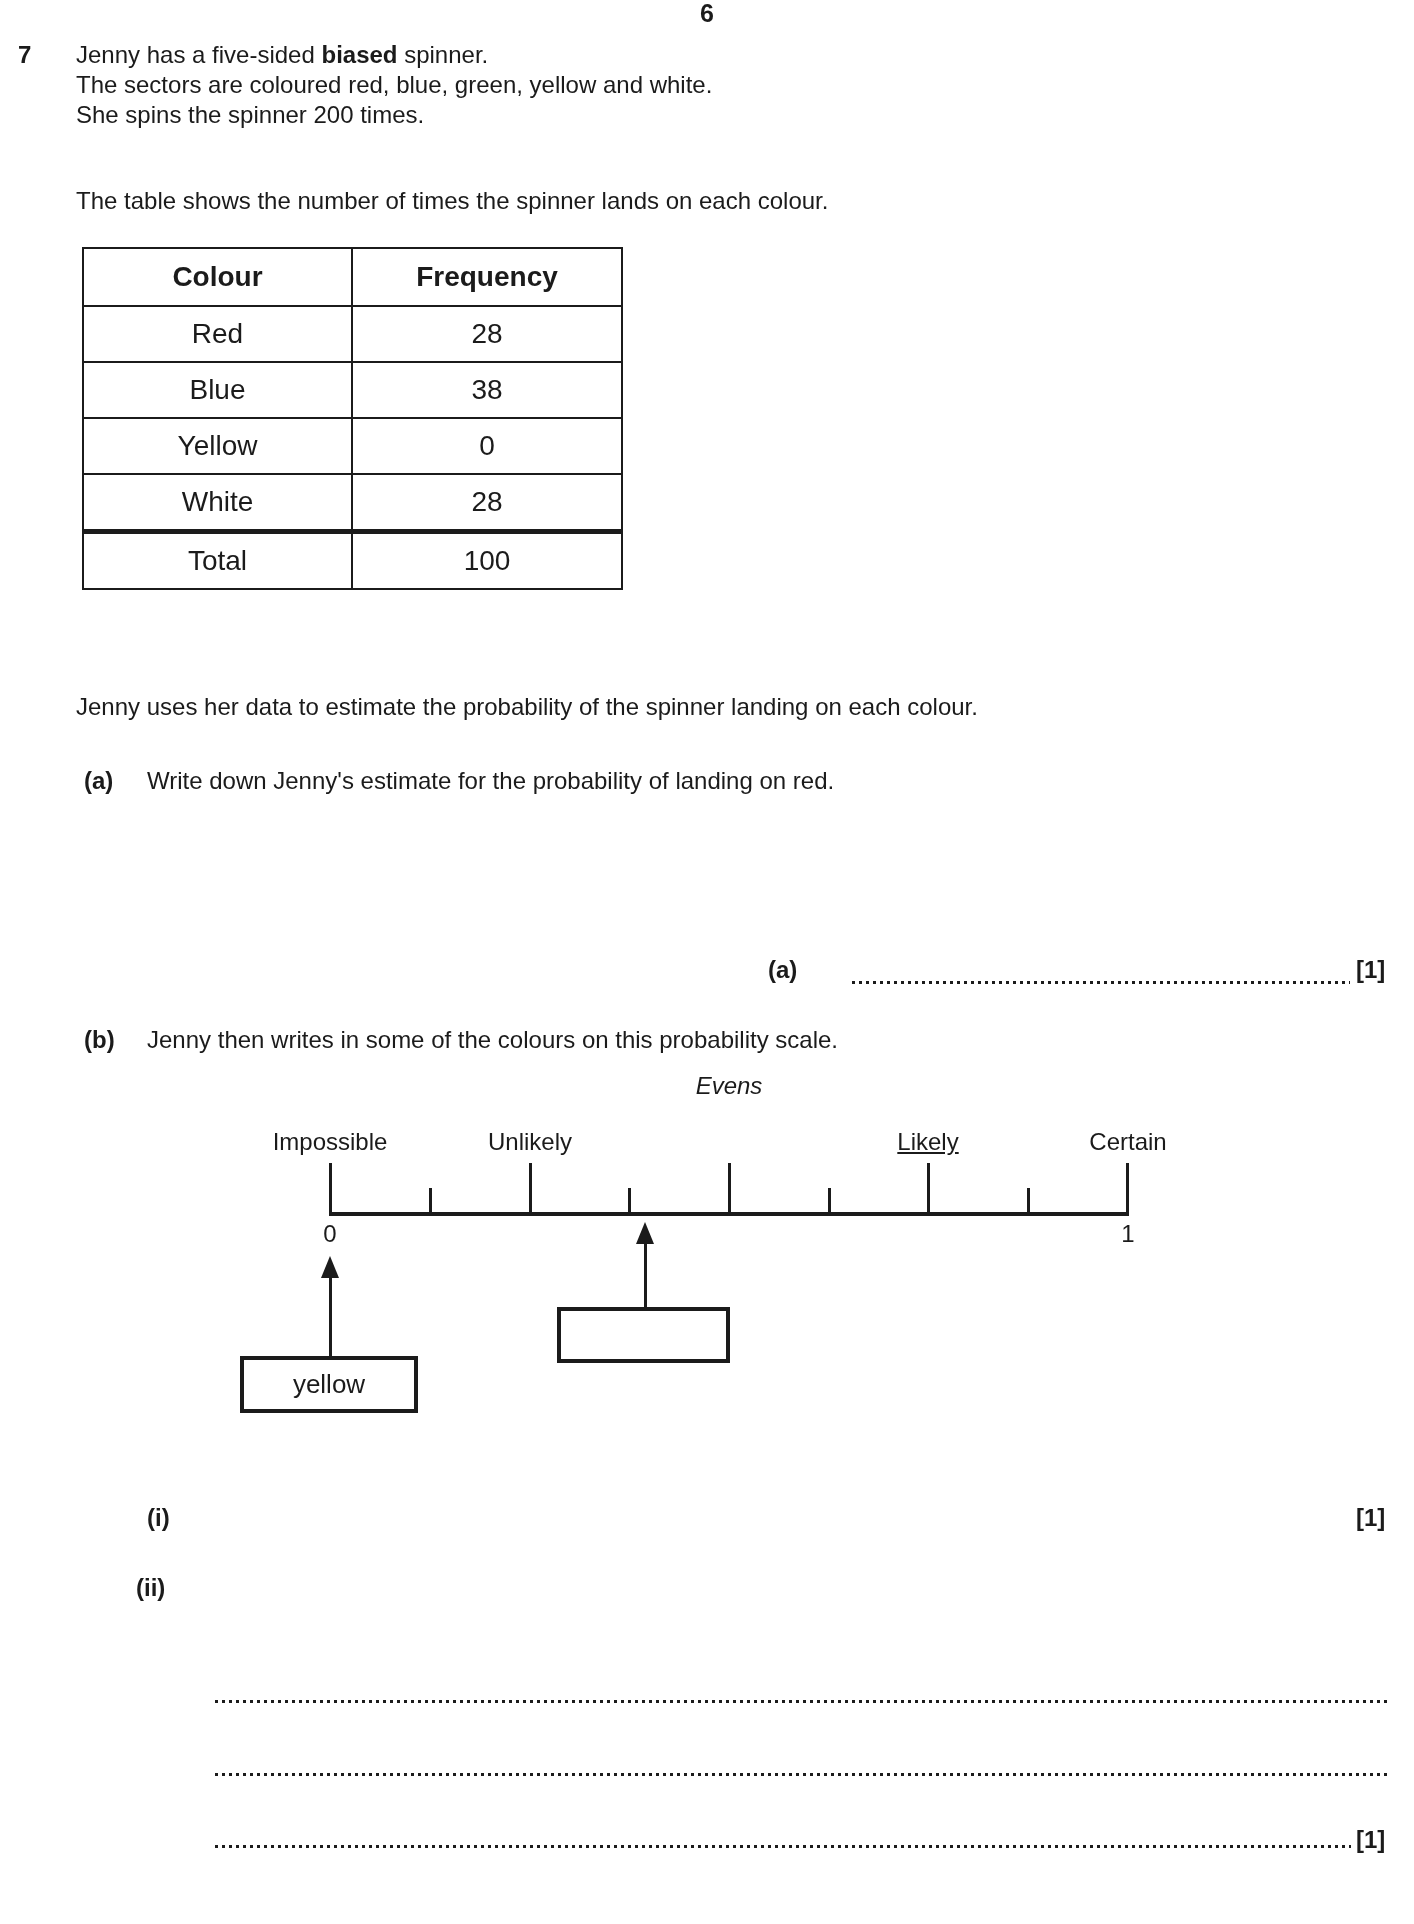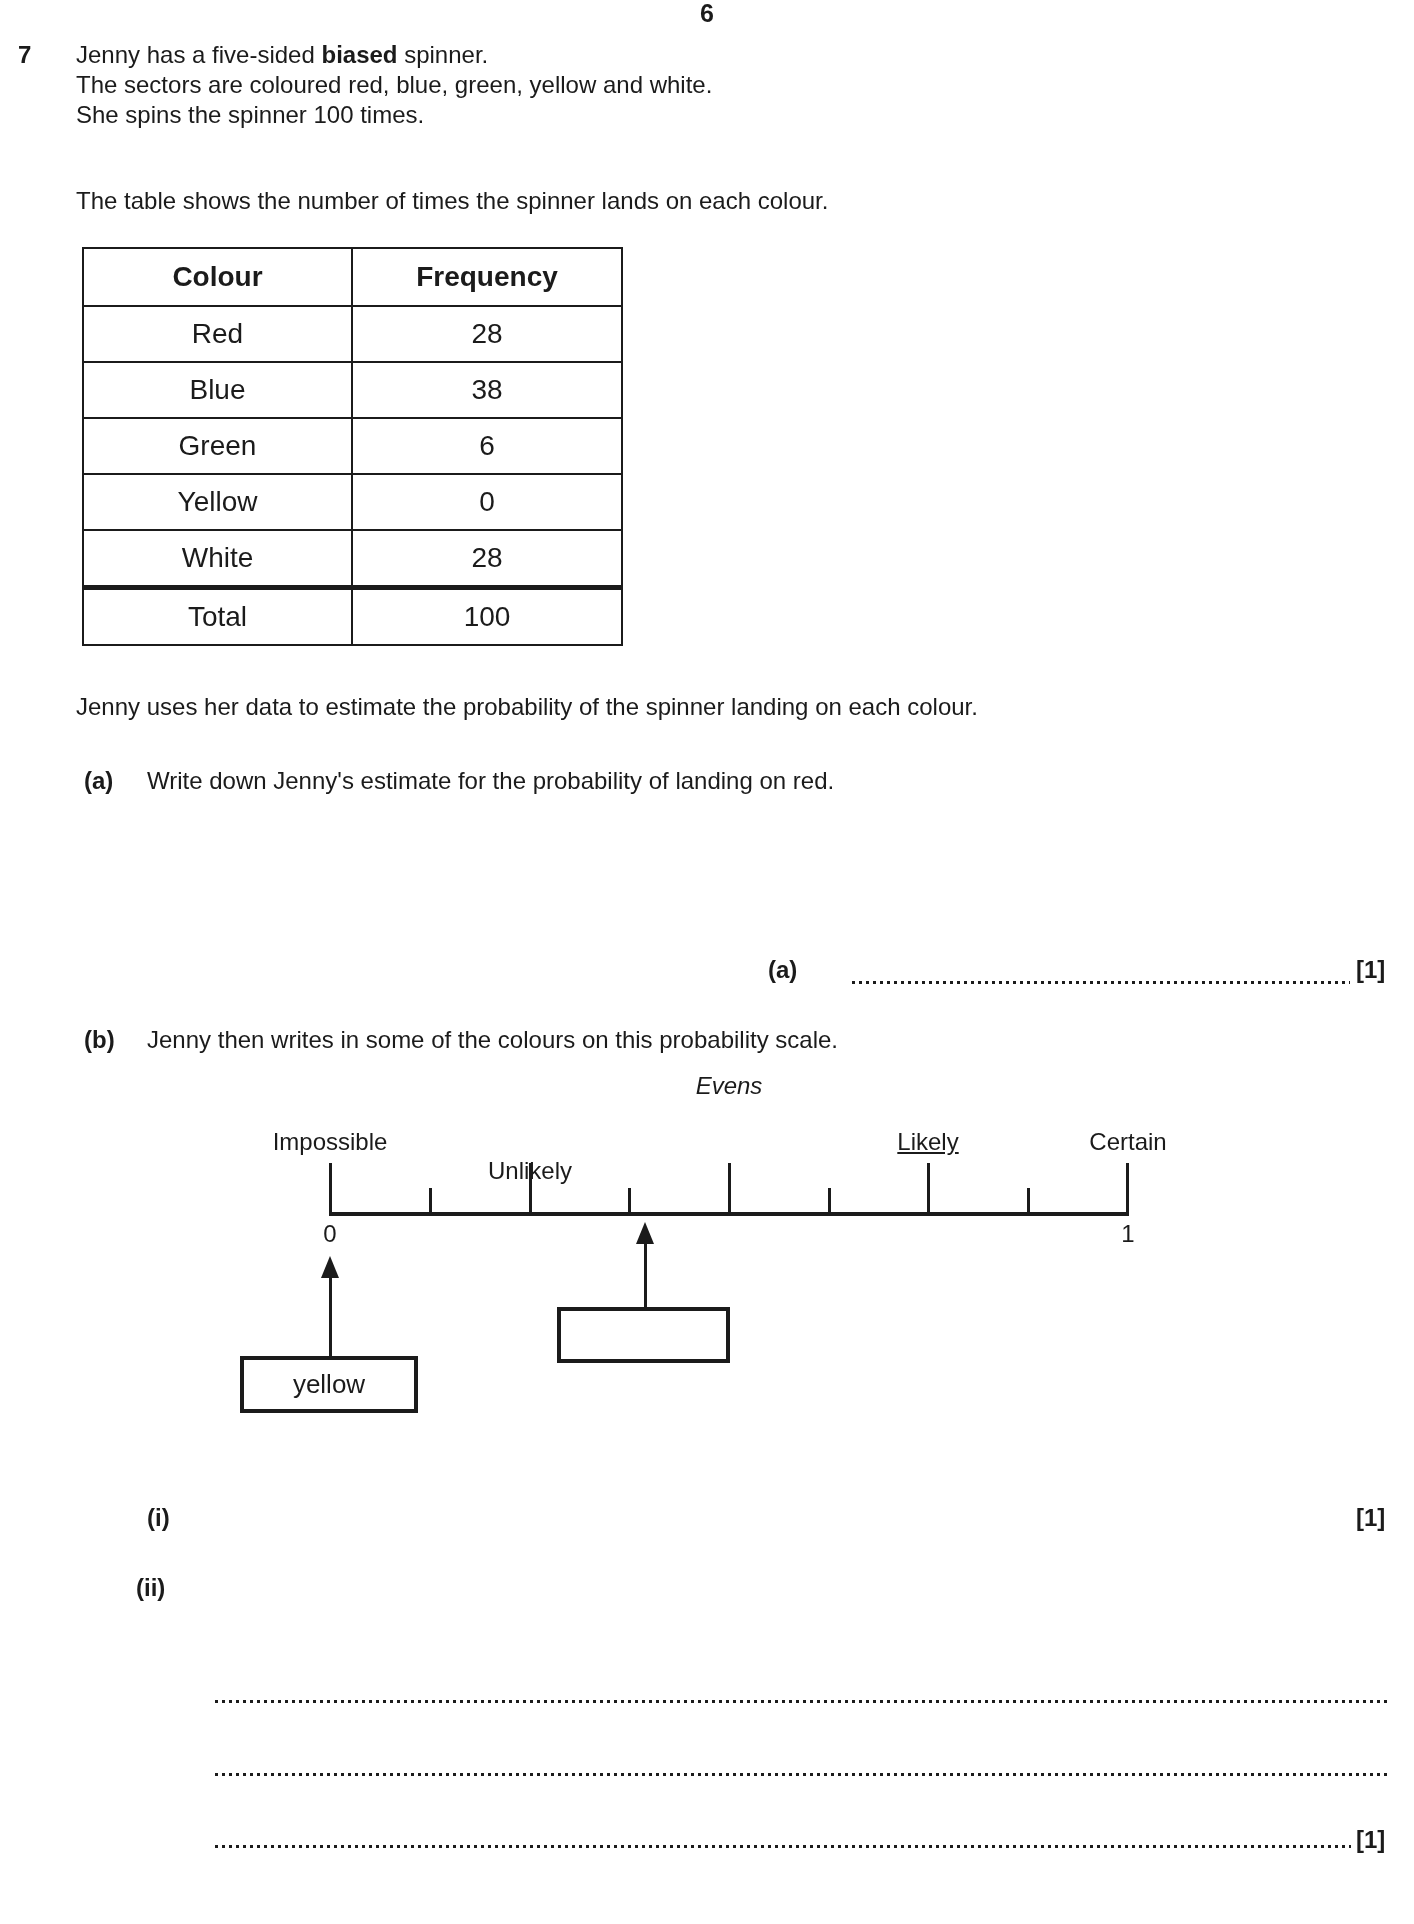--- a/index.html
+++ b/index.html
@@ -42,42 +42,38 @@
 
 <div class="page">
 
   <div class="abs txt bold center" style="left:0;right:0;top:-2px;font-size:25px;">6</div>
 
   <div class="abs txt bold" style="left:18px;top:40px;">7</div>
 
   <div class="abs txt" style="left:76px;top:40px;width:1000px;">
     <div><span>Jenny has a five-sided </span><b>biased</b><span> spinner.</span></div>
     <div>The sectors are coloured red, blue, green, yellow and white.</div>
-    <div>She spins the spinner 100 times.</div>
+    <div>She spins the spinner 200 times.</div>
   </div>
 
   <div class="abs txt" style="left:76px;top:186px;">The table shows the number of times the spinner lands on each colour.</div>
 
   <table class="freq abs" style="left:82px;top:247px;width:535px;">
     <tbody>
         <tr>
       <th style="width:267px;">Colour</th>
       <th style="width:268px;">Frequency</th>
     </tr>
     <tr>
       <td>Red</td>
       <td>28</td>
     </tr>
     <tr>
       <td>Blue</td>
       <td>38</td>
-    </tr>
-    <tr>
-      <td>Green</td>
-      <td>6</td>
     </tr>
     <tr>
       <td>Yellow</td>
       <td>0</td>
     </tr>
     <tr>
       <td>White</td>
       <td>28</td>
     </tr>
     <tr class="total-row">
@@ -95,21 +91,21 @@
   <div class="abs txt bold" style="left:768px;top:955px;">(a)</div>
   <div class="abs dotline" style="left:852px;top:981px;width:498px;"></div>
   <div class="abs txt bold" style="left:1356px;top:955px;">[1]</div>
 
   <div class="abs txt bold" style="left:84px;top:1025px;">(b)</div>
   <div class="abs txt" style="left:147px;top:1025px;text-align:center;">Jenny then writes in some of the colours on this probability scale.</div>
 
   <div class="abs" style="left:0;top:0;width:1414px;height:1924px;pointer-events:none;">
 
     <div class="abs scale-label" style="left:330px;top:1128px;">Impossible</div>
-    <div class="abs scale-label" style="left:530px;top:1128px;margin-top:29px;">Unlikely</div>
+    <div class="abs scale-label" style="left:530px;top:1128px;">Unlikely</div>
     <div class="abs scale-label" style="left:729px;top:1072px;font-style:italic;">Evens</div>
     <div class="abs scale-label" style="left:928px;top:1128px;text-decoration:underline;">Likely</div>
     <div class="abs scale-label" style="left:1128px;top:1128px;">Certain</div>
 
     <div class="abs tick" style="left:329px;top:1163px;height:53px;"></div>
     <div class="abs tick" style="left:529px;top:1163px;height:53px;"></div>
     <div class="abs tick" style="left:728px;top:1163px;height:53px;"></div>
     <div class="abs tick" style="left:927px;top:1163px;height:53px;"></div>
     <div class="abs tick" style="left:1126px;top:1163px;height:53px;"></div>
 

